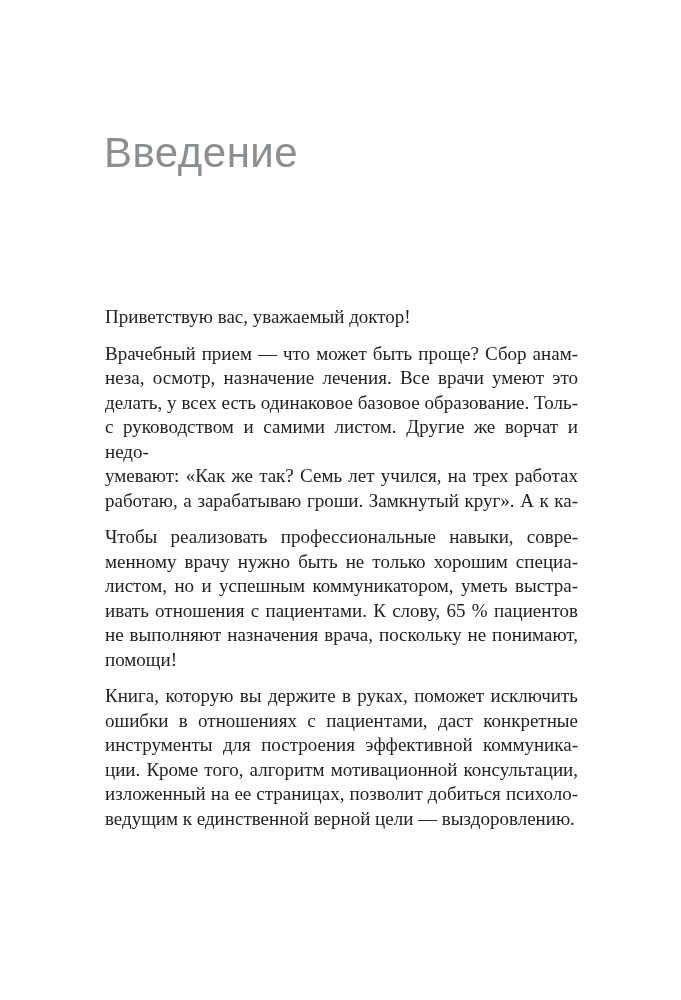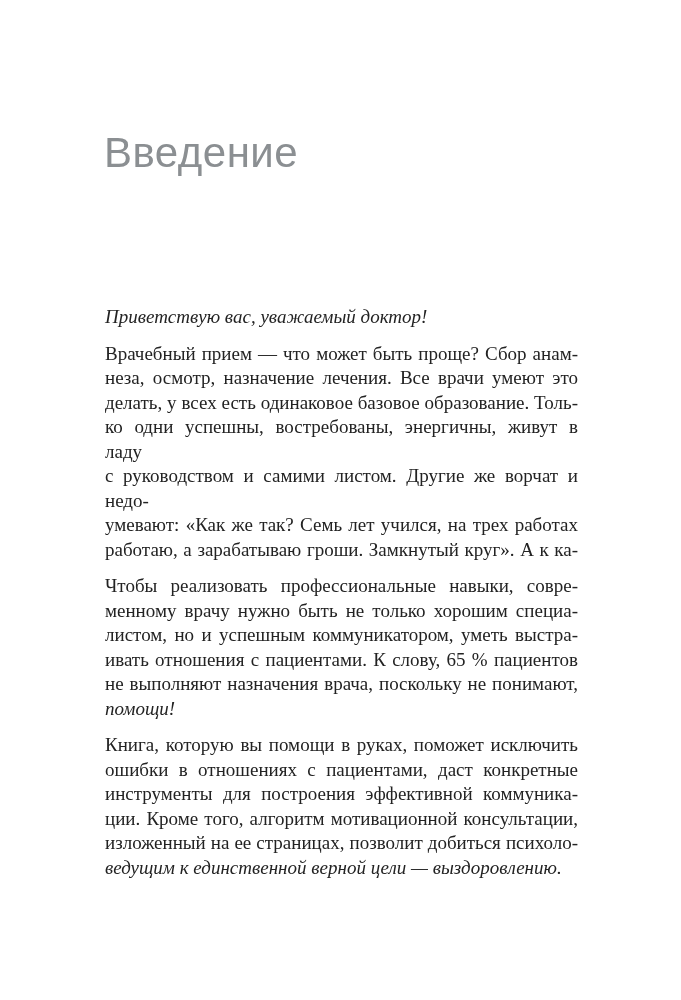--- a/index.html
+++ b/index.html
@@ -39,51 +39,49 @@
     margin: 0 0 12px 0;
   }
   .line {
     text-align: justify;
     text-align-last: justify;
     white-space: normal;
   }
   .line.last {
     text-align: left;
     text-align-last: left;
-    font-style: italic;
   }
 </style>
 </head>
 <body>
 
 <div class="page">
   <div class="chapter-title">Введение</div>
   <div class="body-text">
       <div class="paragraph">
         <div class="line last">Приветствую вас, уважаемый доктор!</div>
       </div>
       <div class="paragraph">
         <div class="line">Врачебный прием — что может быть проще? Сбор анам-</div>
         <div class="line">неза, осмотр, назначение лечения. Все врачи умеют это</div>
         <div class="line">делать, у всех есть одинаковое базовое образование. Толь-</div>
-        <div class="line">ко одни успешны, востребованы, энергичны, живут в ладу</div>
         <div class="line">с руководством и самими листом. Другие же ворчат и недо-</div>
         <div class="line">умевают: «Как же так? Семь лет учился, на трех работах</div>
         <div class="line">работаю, а зарабатываю гроши. Замкнутый круг». А к ка-</div>
       </div>
       <div class="paragraph">
         <div class="line">Чтобы реализовать профессиональные навыки, совре-</div>
         <div class="line">менному врачу нужно быть не только хорошим специа-</div>
         <div class="line">листом, но и успешным коммуникатором, уметь выстра-</div>
         <div class="line">ивать отношения с пациентами. К слову, 65 % пациентов</div>
         <div class="line">не выполняют назначения врача, поскольку не понимают,</div>
         <div class="line last">помощи!</div>
       </div>
       <div class="paragraph">
-        <div class="line">Книга, которую вы помощи в руках, поможет исключить</div>
+        <div class="line">Книга, которую вы держите в руках, поможет исключить</div>
         <div class="line">ошибки в отношениях с пациентами, даст конкретные</div>
         <div class="line">инструменты для построения эффективной коммуника-</div>
         <div class="line">ции. Кроме того, алгоритм мотивационной консультации,</div>
         <div class="line">изложенный на ее страницах, позволит добиться психоло-</div>
         <div class="line last">ведущим к единственной верной цели — выздоровлению.</div>
       </div>
     </div>
 </div>
 
 </body></html>

